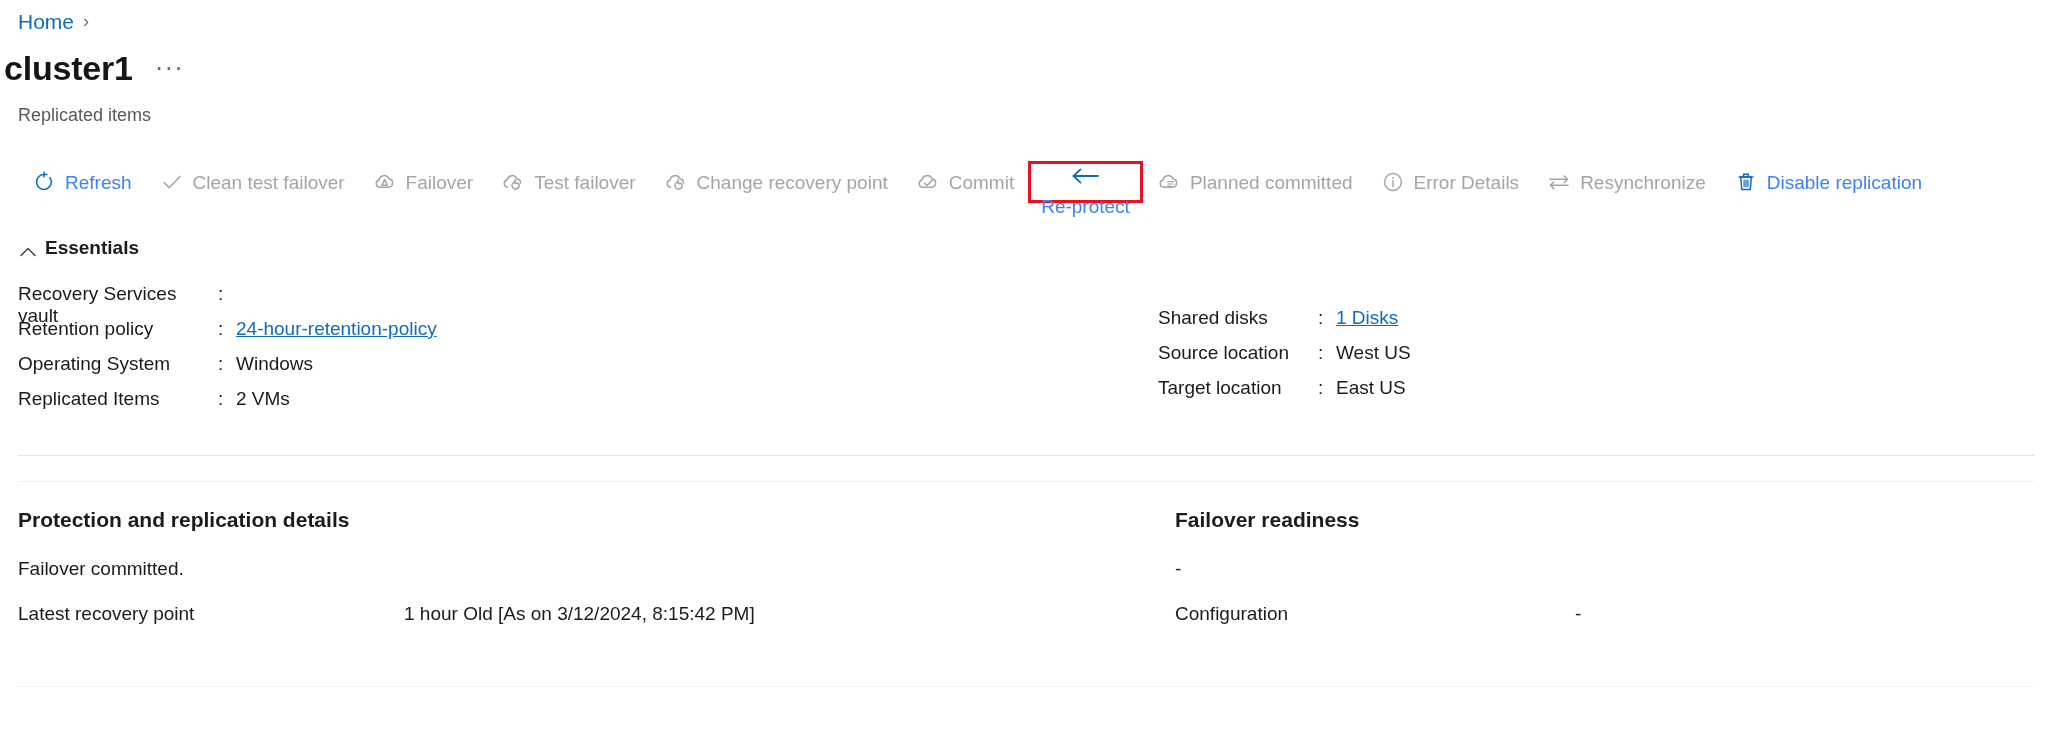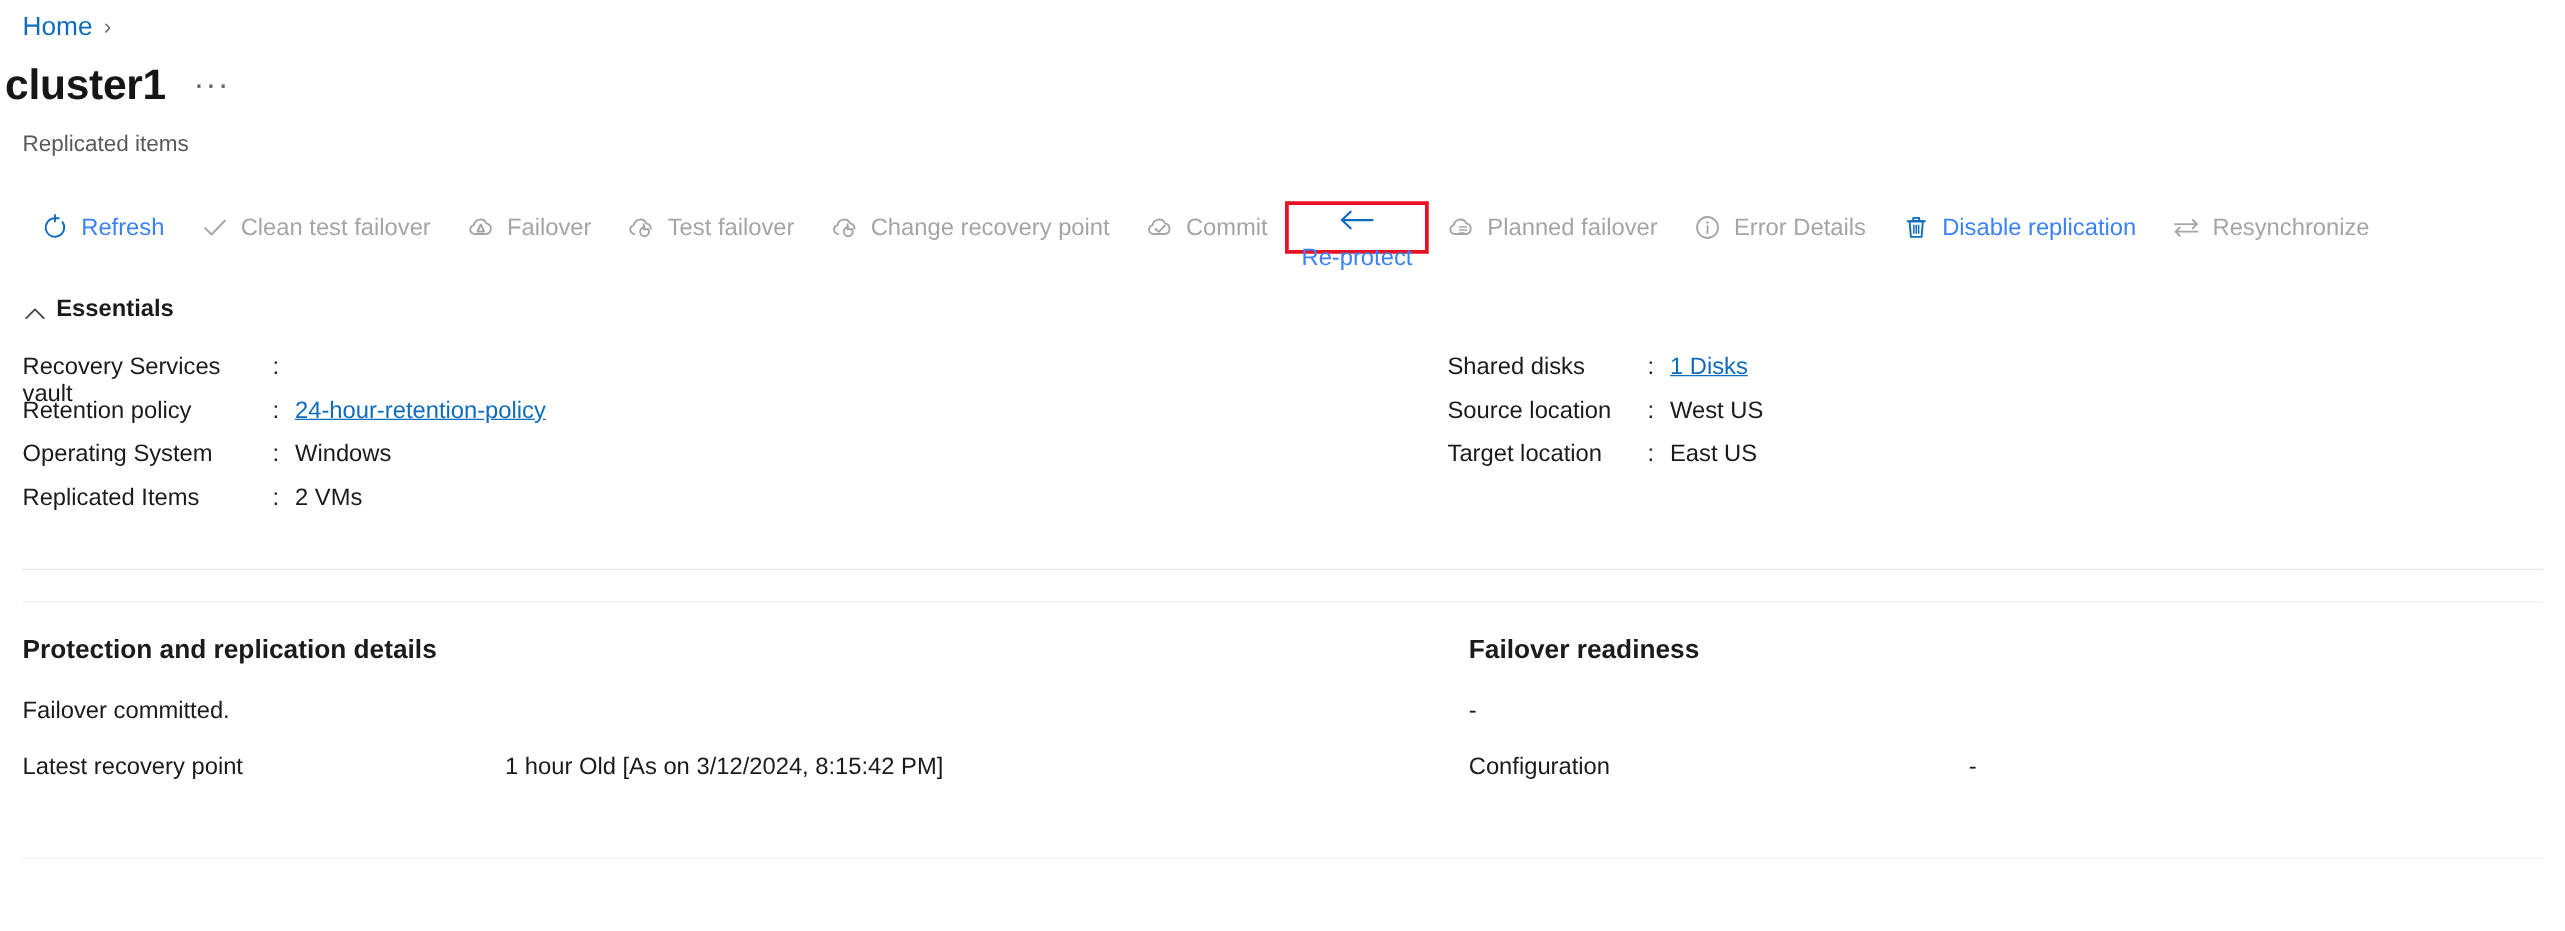--- a/index.html
+++ b/index.html
@@ -140,21 +140,21 @@
   .ess-col { display: flex; flex-direction: column; }
   .ess-col-left { width: 1140px; }
   .ess-row {
     display: flex;
     align-items: baseline;
     height: 35px;
     font-size: 19px;
     color: #1b1b1b;
   }
   .ess-key { width: 200px; flex: 0 0 200px; }
-  .ess-key-r { width: 160px; flex: 0 0 160px; }
+  .ess-key-r { width: 160px; flex: 0 0 160px; margin-top: 24px; }
   .ess-colon { width: 18px; flex: 0 0 18px; }
   .ess-val { color: #1b1b1b; }
   .link {
     color: #0f6cbd;
     text-decoration: underline;
     cursor: pointer;
   }
 
   
   .divider {
@@ -278,53 +278,53 @@
       </span>
       <span class="label">Re-protect</span>
     </div>
     <div class="cmd disabled">
       <span class="ico">
         <svg width="24" height="22" viewBox="0 0 24 22">
           <path d="M6.5 16.2 a3.6 3.6 0 0 1 -.4 -7.1 a5.2 5.2 0 0 1 9.9 -1.4 a4.3 4.3 0 0 1 3.6 4.3 a4.3 4.3 0 0 1 -3.5 4.2 Z" fill="none" stroke="#a5a5a5" stroke-width="1.5" stroke-linecap="round" stroke-linejoin="round"></path>
           <path d="M10.6 10.6 L16.3 10.6 M10.6 13.0 L16.3 13.0 M10.6 15.3 L14.3 15.3" fill="none" stroke="#a5a5a5" stroke-width="1.2" stroke-linecap="round"></path>
         </svg>
       </span>
-      <span class="label">Planned failover</span>
+      <span class="label">Planned committed</span>
     </div>
     <div class="cmd disabled">
       <span class="ico">
         <svg width="22" height="22" viewBox="0 0 22 22">
           <circle cx="11" cy="11" r="8.4" fill="none" stroke="#a5a5a5" stroke-width="1.5" stroke-linecap="round" stroke-linejoin="round"></circle>
           <path d="M11 9.7 L11 15.4" fill="none" stroke="#a5a5a5" stroke-width="1.5" stroke-linecap="round" stroke-linejoin="round"></path>
           <circle cx="11" cy="6.9" r="0.95" fill="#a5a5a5" stroke="none"></circle>
         </svg>
       </span>
       <span class="label">Error Details</span>
+    </div>
+    <div class="cmd disabled">
+      <span class="ico">
+        <svg width="24" height="22" viewBox="0 0 24 22">
+          <path d="M3.0 8.3 L20.5 8.3" fill="none" stroke="#a5a5a5" stroke-width="1.5" stroke-linecap="round" stroke-linejoin="round"></path>
+          <path d="M17.2 5.0 L20.5 8.3 L17.2 11.6" fill="none" stroke="#a5a5a5" stroke-width="1.5" stroke-linecap="round" stroke-linejoin="round"></path>
+          <path d="M21.0 14.3 L3.5 14.3" fill="none" stroke="#a5a5a5" stroke-width="1.5" stroke-linecap="round" stroke-linejoin="round"></path>
+          <path d="M6.8 11.0 L3.5 14.3 L6.8 17.6" fill="none" stroke="#a5a5a5" stroke-width="1.5" stroke-linecap="round" stroke-linejoin="round"></path>
+        </svg>
+      </span>
+      <span class="label">Resynchronize</span>
     </div>
     <div class="cmd enabled">
       <span class="ico">
         <svg width="22" height="22" viewBox="0 0 22 22">
           <path d="M4.1 6.0 L17.9 6.0" fill="none" stroke="#0f6cbd" stroke-width="1.5" stroke-linecap="round" stroke-linejoin="round"></path>
           <path d="M5.7 6.0 L6.7 18.5 L15.3 18.5 L16.3 6.0 Z" fill="none" stroke="#0f6cbd" stroke-width="1.5" stroke-linecap="round" stroke-linejoin="round"></path>
           <path d="M8.6 6.0 L8.6 3.3 L13.4 3.3 L13.4 6.0" fill="none" stroke="#0f6cbd" stroke-width="1.5" stroke-linecap="round" stroke-linejoin="round"></path>
           <path d="M9.1 9.1 L9.1 15.6 M11 9.1 L11 15.6 M12.9 9.1 L12.9 15.6" fill="none" stroke="#0f6cbd" stroke-width="1.2" stroke-linecap="round"></path>
         </svg>
       </span>
       <span class="label">Disable replication</span>
-    </div>
-    <div class="cmd disabled">
-      <span class="ico">
-        <svg width="24" height="22" viewBox="0 0 24 22">
-          <path d="M3.0 8.3 L20.5 8.3" fill="none" stroke="#a5a5a5" stroke-width="1.5" stroke-linecap="round" stroke-linejoin="round"></path>
-          <path d="M17.2 5.0 L20.5 8.3 L17.2 11.6" fill="none" stroke="#a5a5a5" stroke-width="1.5" stroke-linecap="round" stroke-linejoin="round"></path>
-          <path d="M21.0 14.3 L3.5 14.3" fill="none" stroke="#a5a5a5" stroke-width="1.5" stroke-linecap="round" stroke-linejoin="round"></path>
-          <path d="M6.8 11.0 L3.5 14.3 L6.8 17.6" fill="none" stroke="#a5a5a5" stroke-width="1.5" stroke-linecap="round" stroke-linejoin="round"></path>
-        </svg>
-      </span>
-      <span class="label">Resynchronize</span>
     </div>
   </div>
 
 <div class="essentials-head">
   <span class="chev">
     <svg width="16" height="10" viewBox="0 0 16 10">
         <path d="M1 8.5 L8 1.5 L15 8.5" fill="none" stroke="#4a4a4a" stroke-width="1.6" stroke-linecap="round" stroke-linejoin="round"></path>
       </svg>
   </span>
   <span class="txt">Essentials</span>

